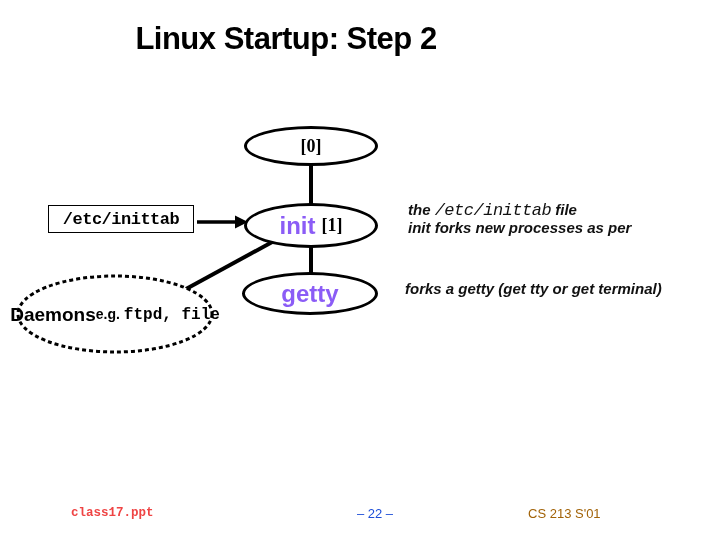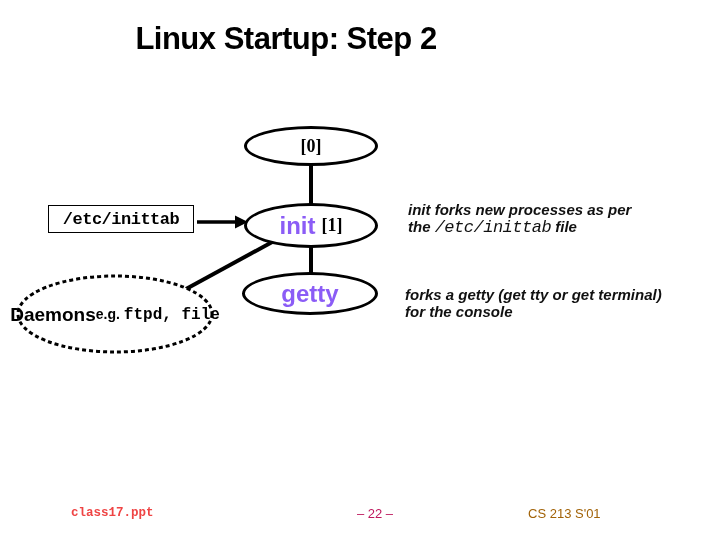--- a/index.html
+++ b/index.html
@@ -98,42 +98,42 @@
   .annotation {
     position: absolute;
     font-size: 15px;
     font-weight: bold;
     font-style: italic;
     color: #111111;
     line-height: 17px;
     white-space: nowrap;
   }
   .annotation-init  { left: 408px; top: 201px; }
-  .annotation-getty { left: 405px; top: 286px; }
+  .annotation-getty { left: 405px; top: 280px; }
   .mono-italic {
     font-family: "Liberation Mono", monospace;
     font-style: italic;
     font-weight: normal;
     font-size: 17px;
     letter-spacing: -0.5px;
   }
   .footer-filename {
     position: absolute;
     left: 71px; top: 506px;
     font-family: "Liberation Mono", monospace;
     font-weight: bold;
     font-size: 12.5px;
     color: #ef4444;
   }
   .footer-page {
     position: absolute;
     left: 300px; top: 506px; width: 150px;
     text-align: center;
     font-size: 13px;
-    color: #be185d;
+    color: #1d4ed8;
   }
   .footer-course {
     position: absolute;
     left: 528px; top: 506px;
     font-size: 13px;
     color: #a16207;
   }
 </style>
 </head>
 <body>
@@ -169,30 +169,29 @@
   </div>
 
   <div class="daemons-text">
     <div class="daemons-title">Daemons</div>
     <div class="daemons-eg">
       <span class="eg-prefix">e.g.</span><span class="mono-bold">ftpd, file</span>
     </div>
   </div>
 
   <div class="annotation annotation-init">
-    <div>init forks new processes as per</div>
     <div>
       <span>the</span>
       <span class="mono-italic">/etc/inittab</span>
       <span>file</span>
     </div>
+    <div>init forks new processes as per</div>
   </div>
 
   <div class="annotation annotation-getty">
     <div>forks a getty (get tty or get terminal)</div>
-    <div>for the console</div>
   </div>
 
   <div class="footer-filename">class17.ppt</div>
   <div class="footer-page">– 22 –</div>
   <div class="footer-course">CS 213 S'01</div>
 
 </div>
 
 </body></html>

